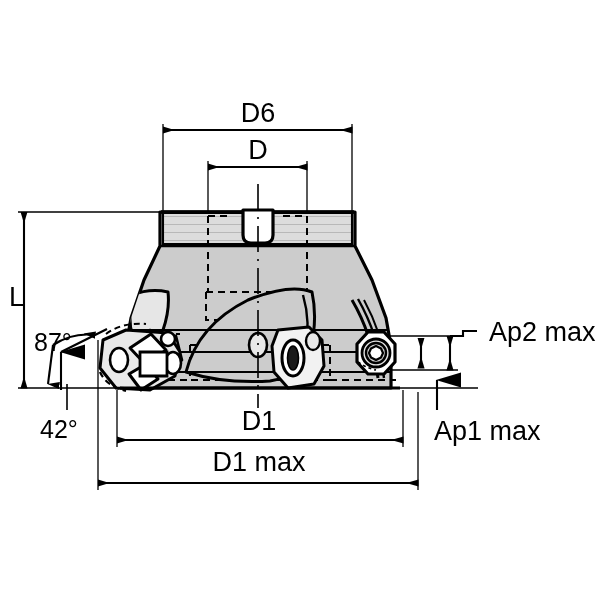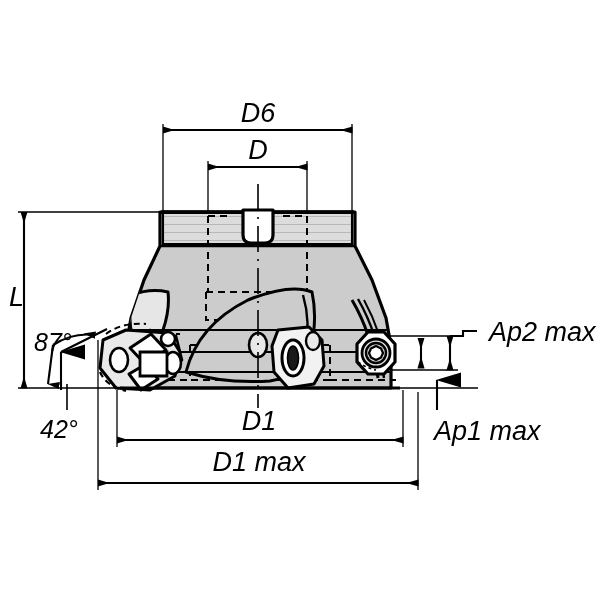--- a/index.html
+++ b/index.html
@@ -9,21 +9,20 @@
   }
   body {
     font-family: "Liberation Sans", sans-serif;
   }
   #stage {
     position: relative;
     width: 600px;
     height: 600px;
     background: #f0abfc;
     overflow: hidden;
-    font-style: italic;
   }
   #stage svg {
     display: block;
   }
   text {
     font-family: "Liberation Sans", sans-serif;
     fill: #000000;
   }
   .dim-label {
     font-size: 27px;

